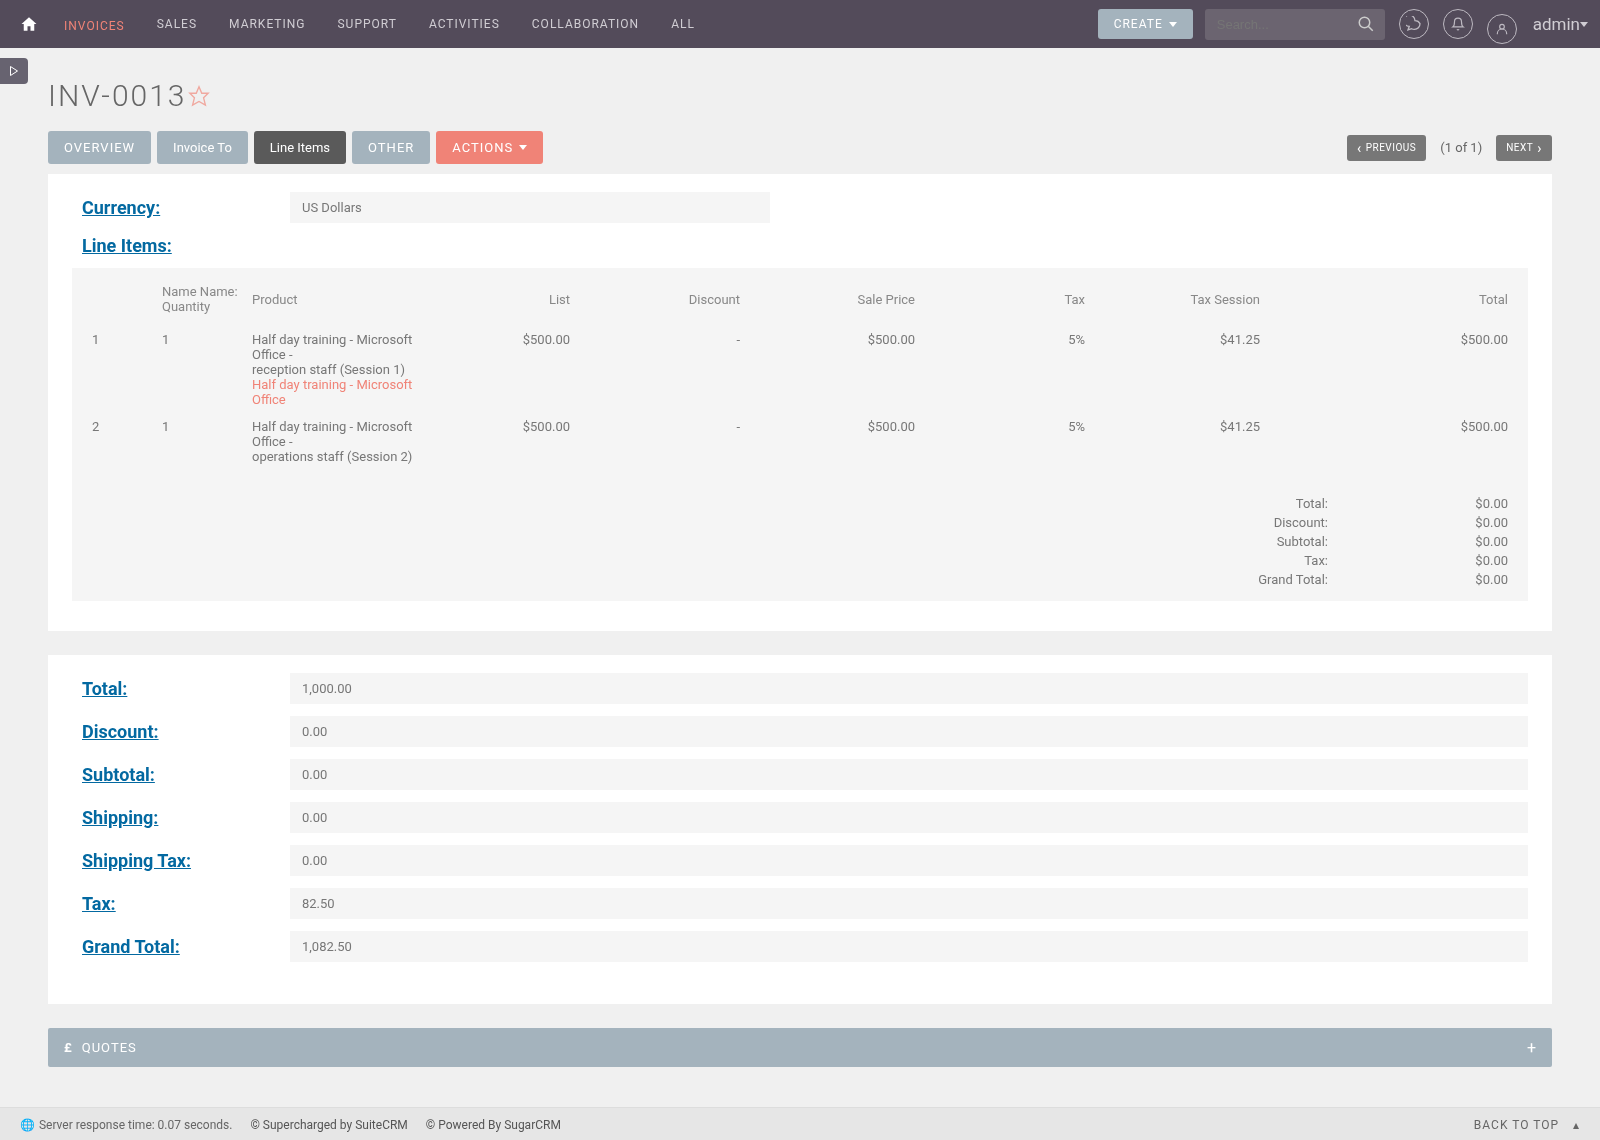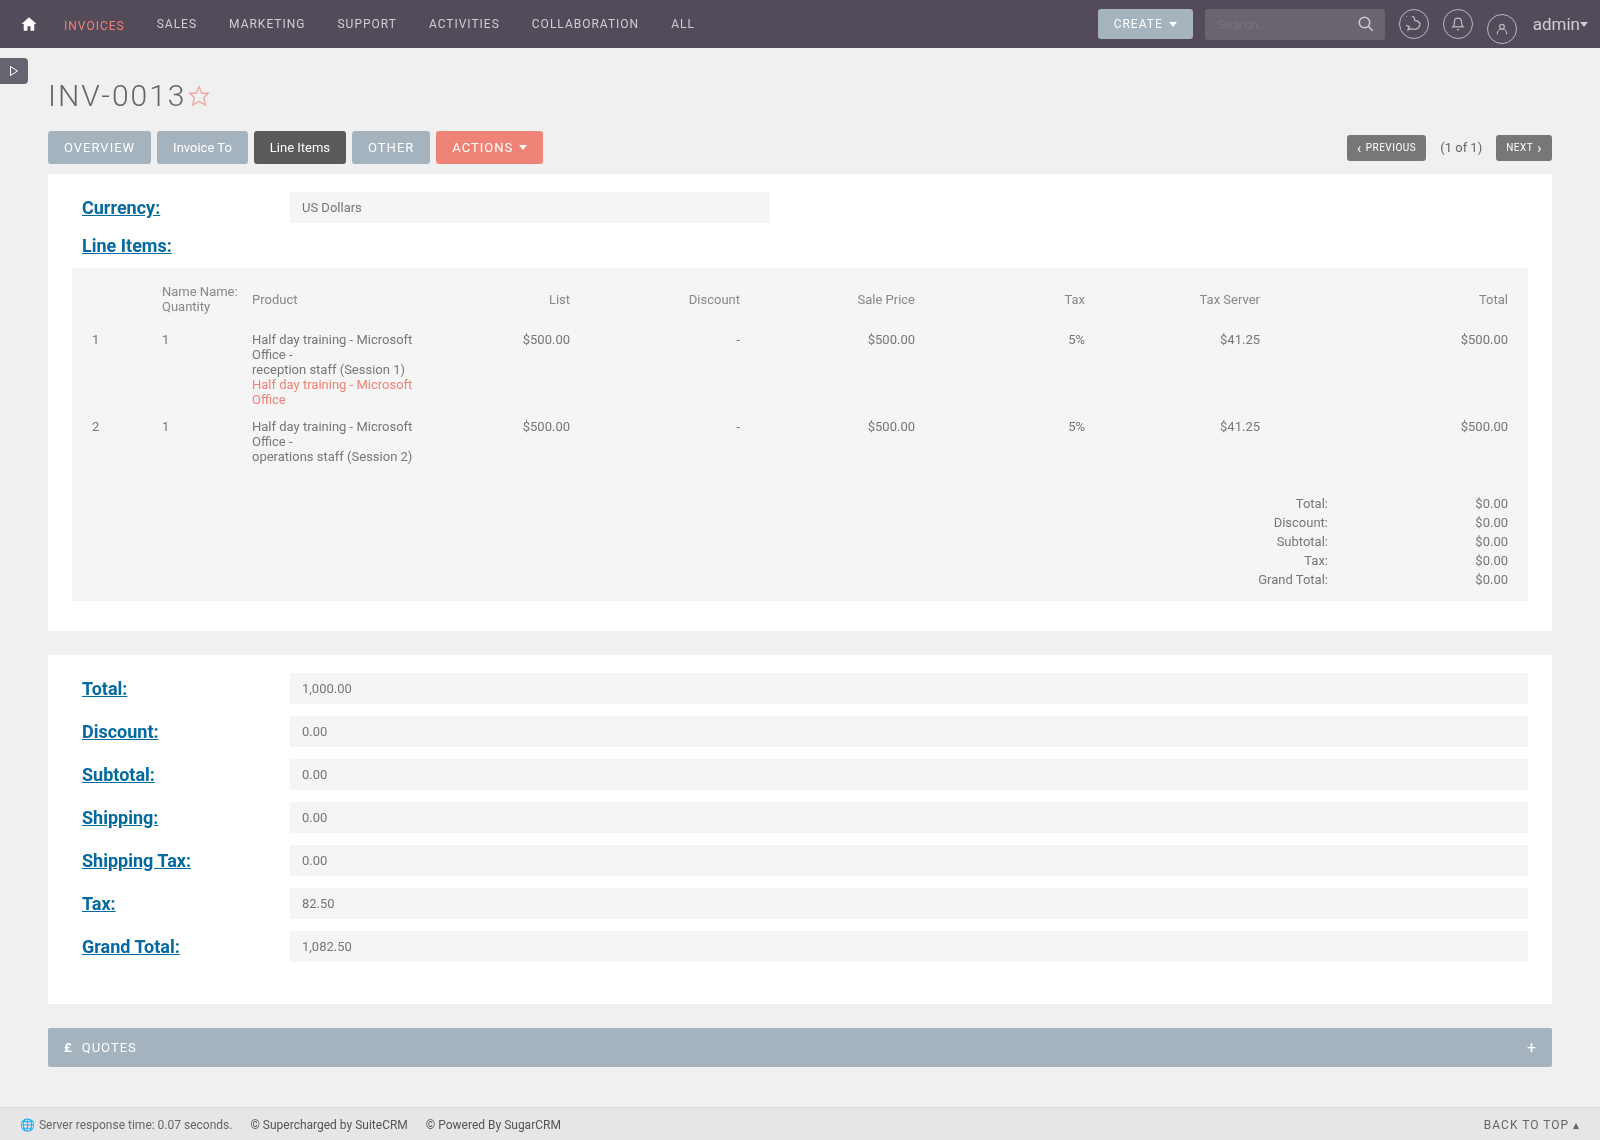--- a/index.html
+++ b/index.html
@@ -55,21 +55,21 @@
 
 .quotes-panel { background: #a4b3bd; color: #fff; padding: 10px 16px; display: flex; align-items: center; border-radius: 2px; margin-bottom: 40px; cursor: pointer; }
 .quotes-panel .q-icon { margin-right: 10px; font-weight: bold; }
 .quotes-panel .q-label { letter-spacing: 1px; font-size: 13px; }
 .quotes-panel .q-spacer { flex: 1; }
 .quotes-panel .q-plus { font-size: 16px; cursor: pointer; }
 
 .footer { background: #e6e6e6; border-top: 1px solid #ddd; padding: 10px 20px; display: flex; align-items: center; gap: 18px; color: #666; font-size: 12px; position: relative; }
 .footer .globe { margin-right: 4px; }
 .footer a { color: #555; text-decoration: none; }
-.footer .back-top { margin-left: auto; letter-spacing: 1px; cursor: pointer; display: flex; align-items: center; gap: 4px; }
+.footer .back-top { margin-left: auto; letter-spacing: 1px; cursor: pointer; display: flex; align-items: center; gap: 14px; }
 
 .caret-down { width: 0; height: 0; border-left: 4px solid transparent; border-right: 4px solid transparent; border-top: 5px solid currentColor; display: inline-block; }
 .chev-left::before { content: "‹"; font-size: 14px; }
 .chev-right::after { content: "›"; font-size: 14px; }
 
 svg { display: block; }
 </style>
 </head>
 <body>
 
@@ -170,21 +170,21 @@
       <table class="li-table">
         <thead>
           <tr>
             <th style="width:70px;"></th>
             <th style="width:90px;"><span>Name Name:</span><br><span>Quantity</span></th>
             <th style="width:200px;">Product</th>
             <th class="right" style="width:130px;">List</th>
             <th class="right" style="width:170px;">Discount</th>
             <th class="right" style="width:175px;">Sale Price</th>
             <th class="right" style="width:170px;">Tax</th>
-            <th class="right" style="width:175px;">Tax Server</th>
+            <th class="right" style="width:175px;">Tax Session</th>
             <th class="right">Total</th>
           </tr>
         </thead>
         <tbody id="li-body">
             <tr>
               <td>1</td>
               <td>1</td>
               <td>
                 <div style="white-space:pre-line;">Half day training - Microsoft Office -
 reception staff (Session 1)</div>

